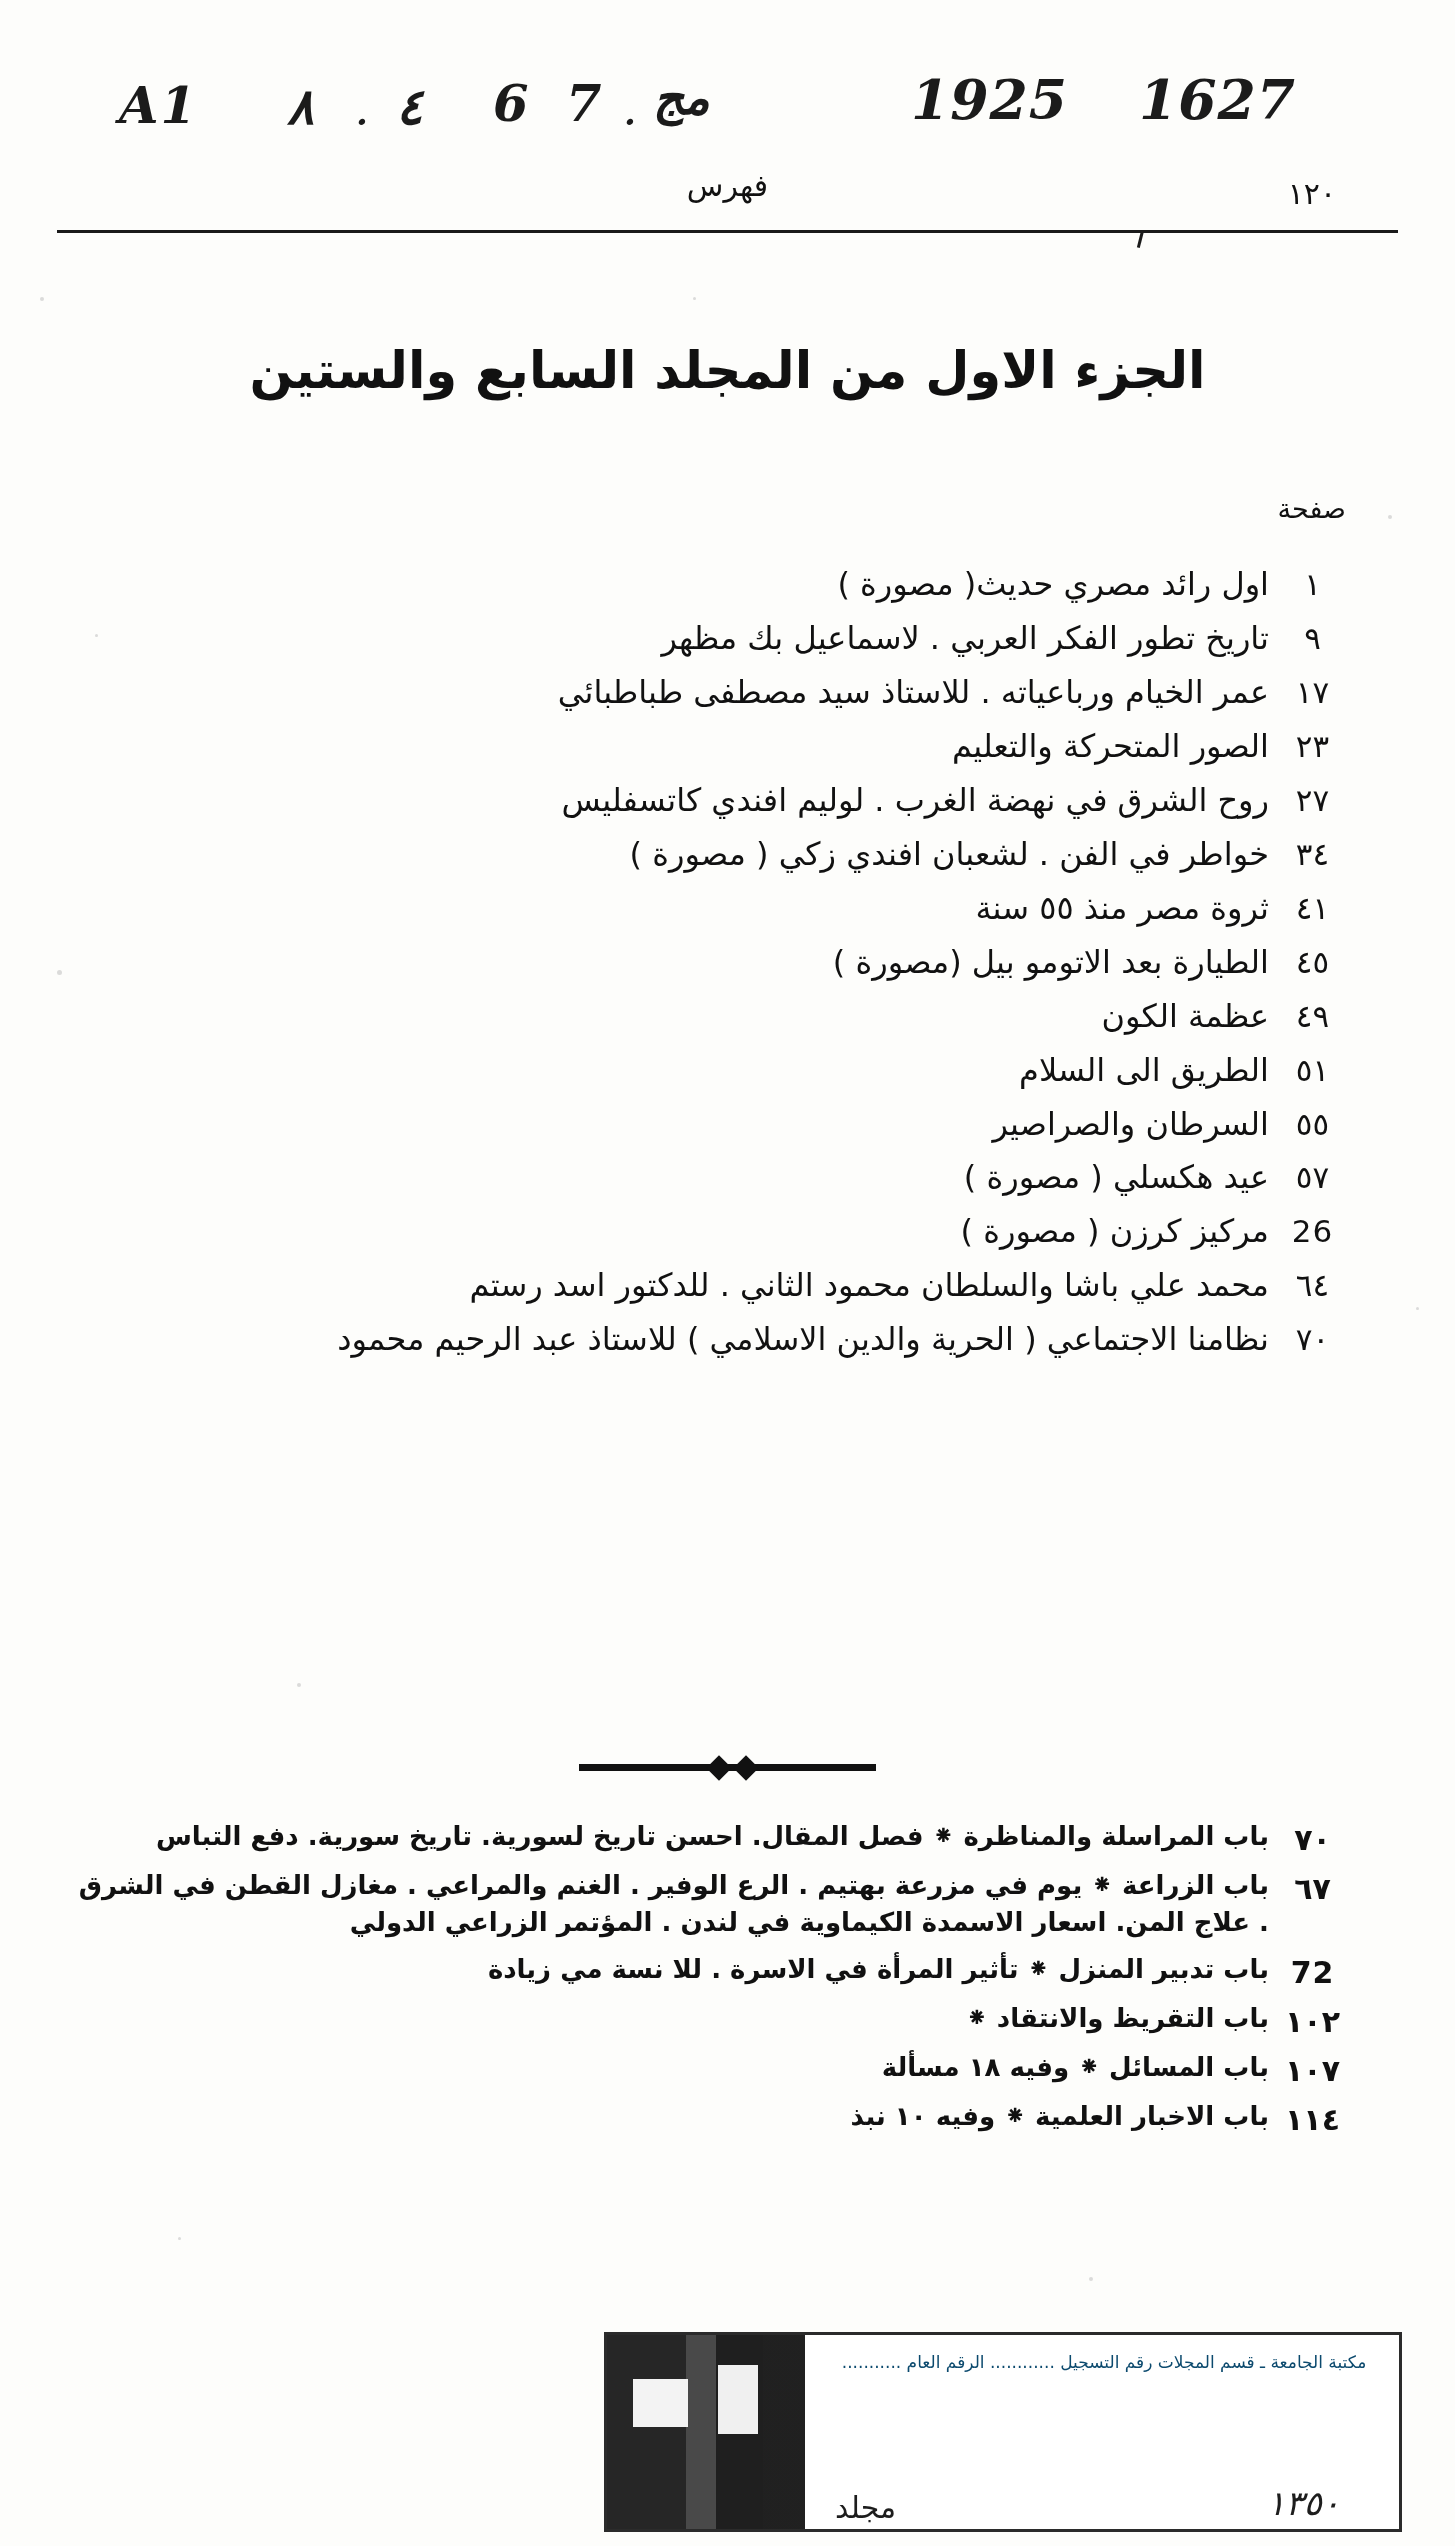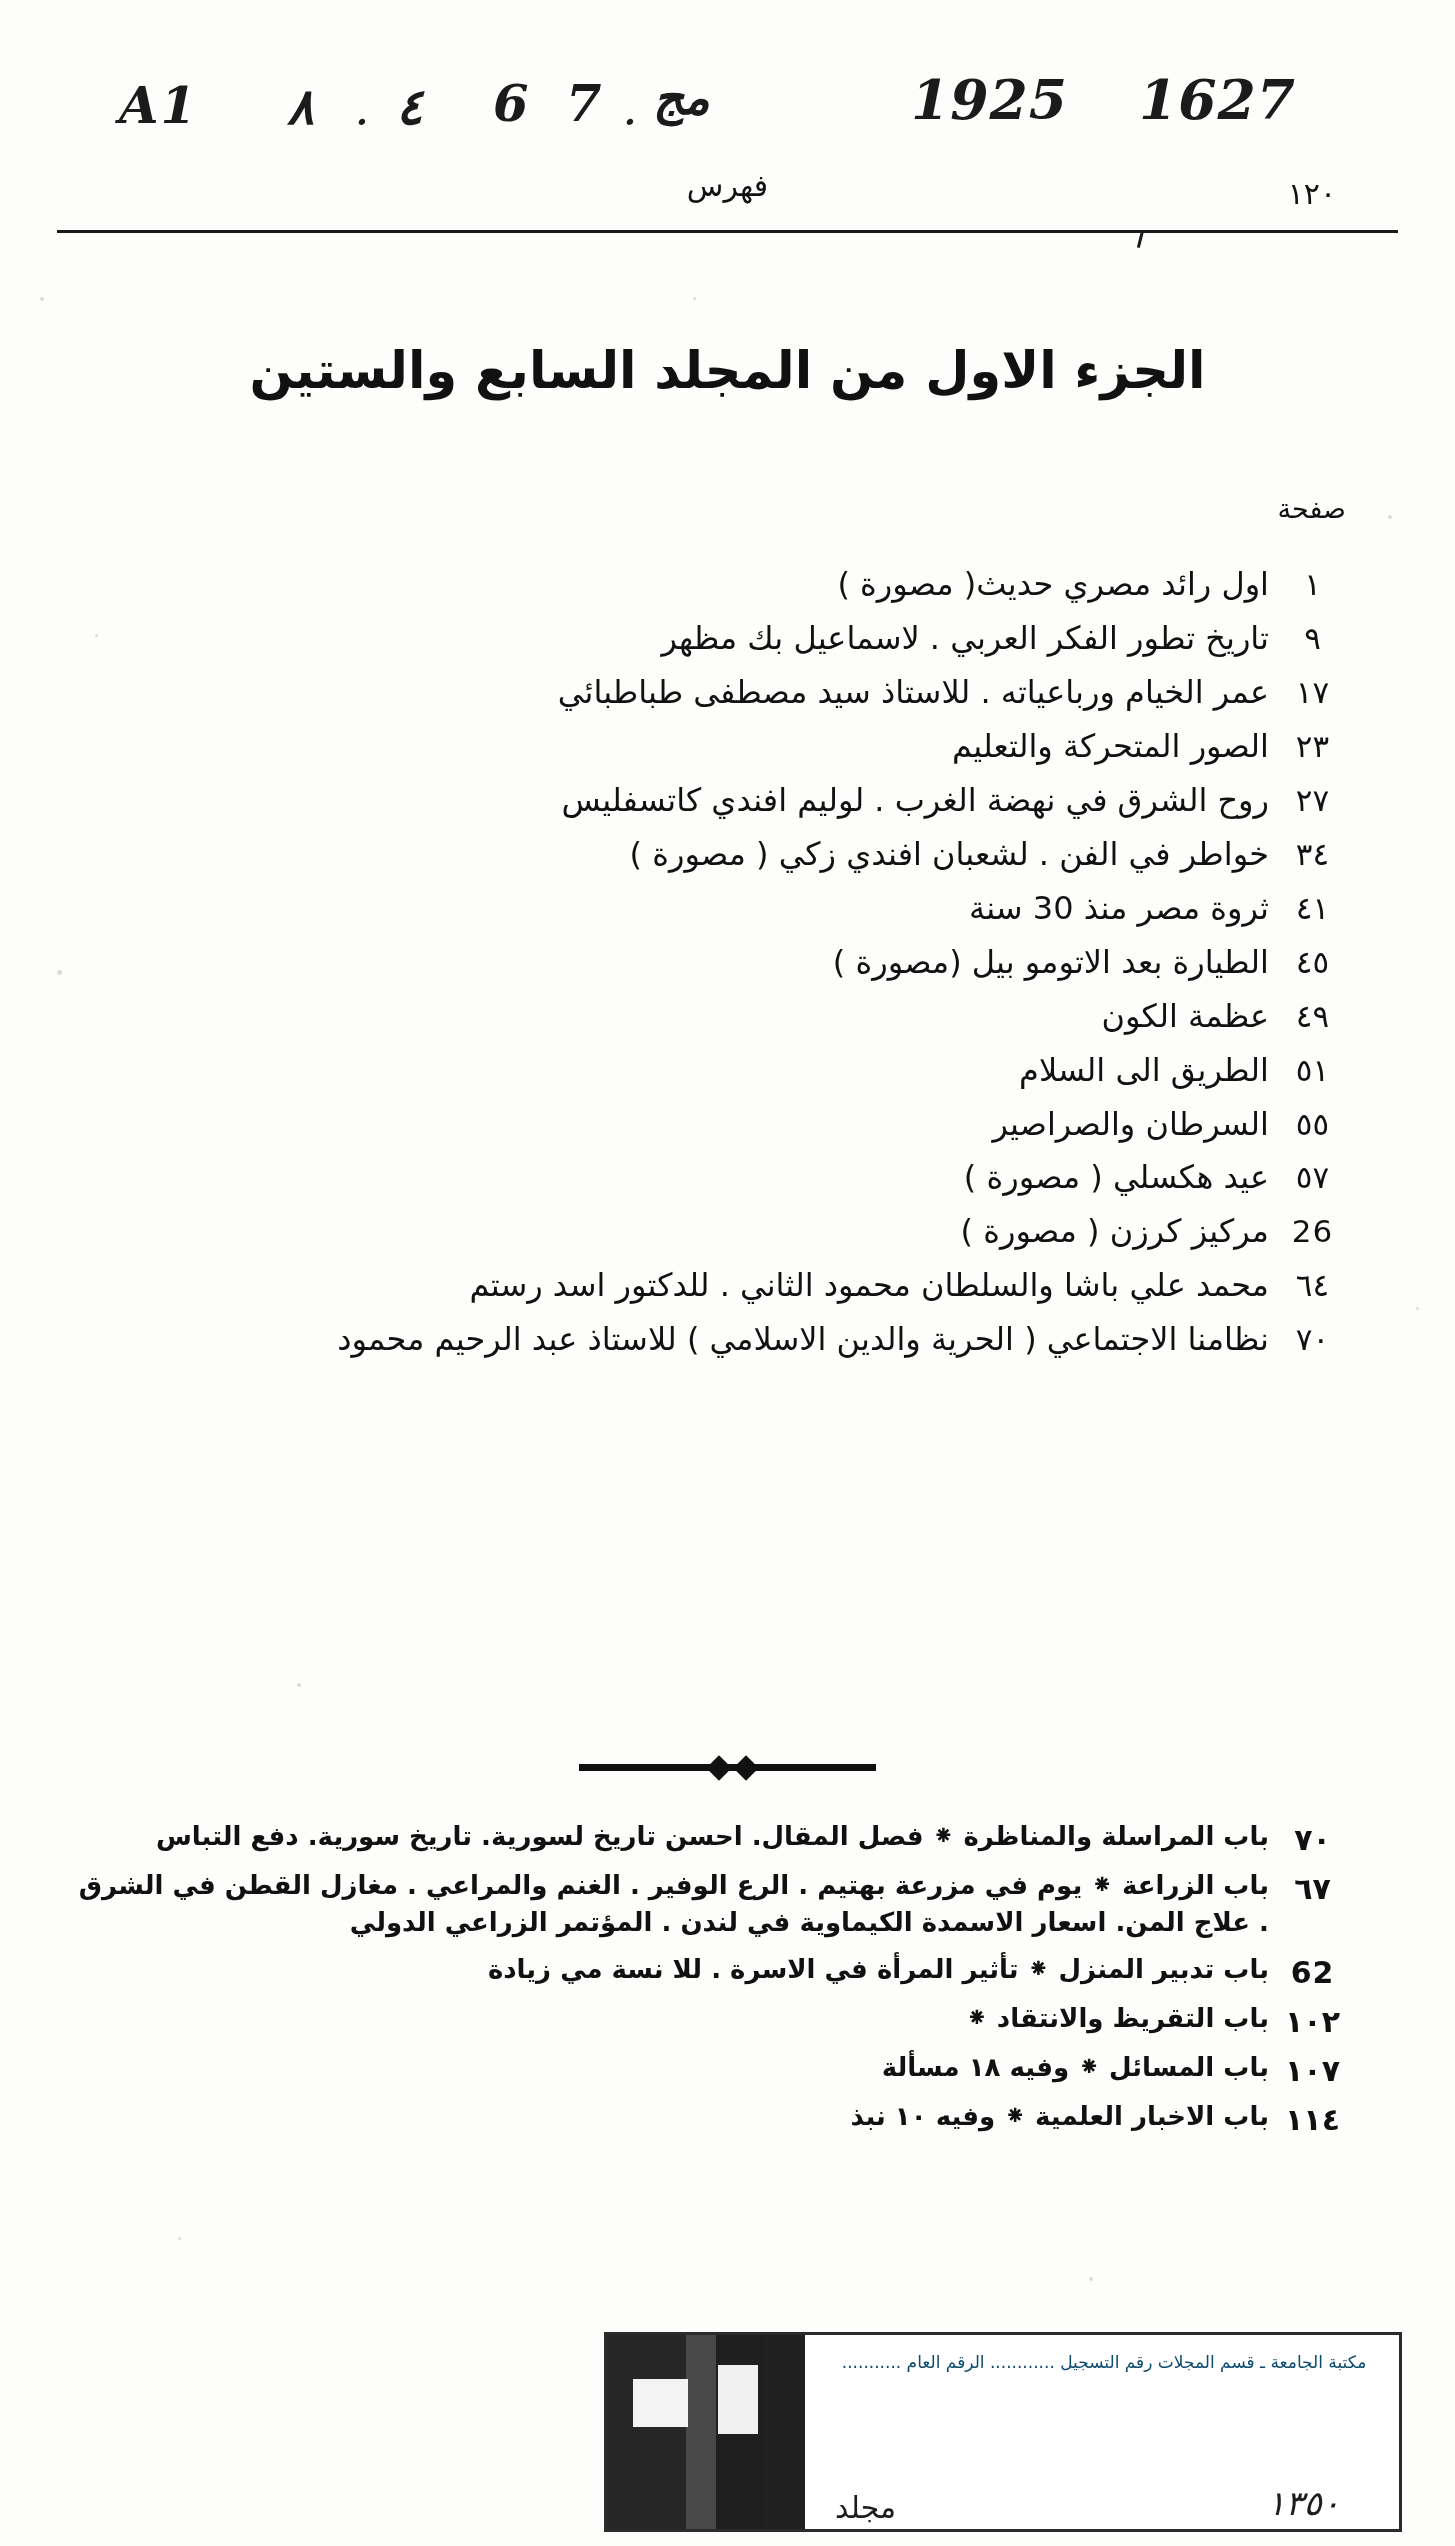--- a/index.html
+++ b/index.html
@@ -327,21 +327,21 @@
     <div class="toc-row">
       <div class="toc-num">٢٧</div>
       <div class="toc-text">روح الشرق في نهضة الغرب . لوليم افندي كاتسفليس</div>
     </div>
     <div class="toc-row">
       <div class="toc-num">٣٤</div>
       <div class="toc-text">خواطر في الفن . لشعبان افندي زكي ( مصورة )</div>
     </div>
     <div class="toc-row">
       <div class="toc-num">٤١</div>
-      <div class="toc-text">ثروة مصر منذ 30 سنة</div>
+      <div class="toc-text">ثروة مصر منذ ٥٥ سنة</div>
     </div>
     <div class="toc-row">
       <div class="toc-num">٤٥</div>
       <div class="toc-text">الطيارة بعد الاتومو بيل (مصورة )</div>
     </div>
     <div class="toc-row">
       <div class="toc-num">٤٩</div>
       <div class="toc-text">عظمة الكون</div>
     </div>
     <div class="toc-row">
@@ -379,21 +379,21 @@
 
     <div class="toc-row">
       <div class="toc-num">٧٠</div>
       <div class="toc-text">باب المراسلة والمناظرة ⁕ فصل المقال. احسن تاريخ لسورية. تاريخ سورية. دفع التباس</div>
     </div>
     <div class="toc-row">
       <div class="toc-num">٦٧</div>
       <div class="toc-text">باب الزراعة ⁕ يوم في مزرعة بهتيم . الرع الوفير . الغنم والمراعي . مغازل القطن في الشرق . علاج المن. اسعار الاسمدة الكيماوية في لندن . المؤتمر الزراعي الدولي</div>
     </div>
     <div class="toc-row">
-      <div class="toc-num">62</div>
+      <div class="toc-num">72</div>
       <div class="toc-text">باب تدبير المنزل ⁕ تأثير المرأة في الاسرة . للا نسة مي زيادة</div>
     </div>
     <div class="toc-row">
       <div class="toc-num">١٠٢</div>
       <div class="toc-text center">باب التقريظ والانتقاد ⁕</div>
     </div>
     <div class="toc-row">
       <div class="toc-num">١٠٧</div>
       <div class="toc-text center">باب المسائل ⁕ وفيه ١٨ مسألة</div>
     </div>

